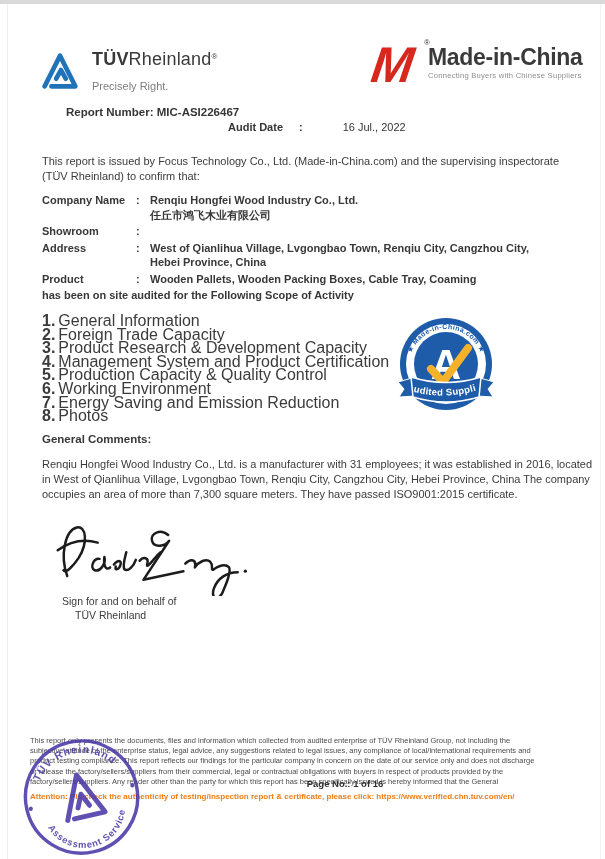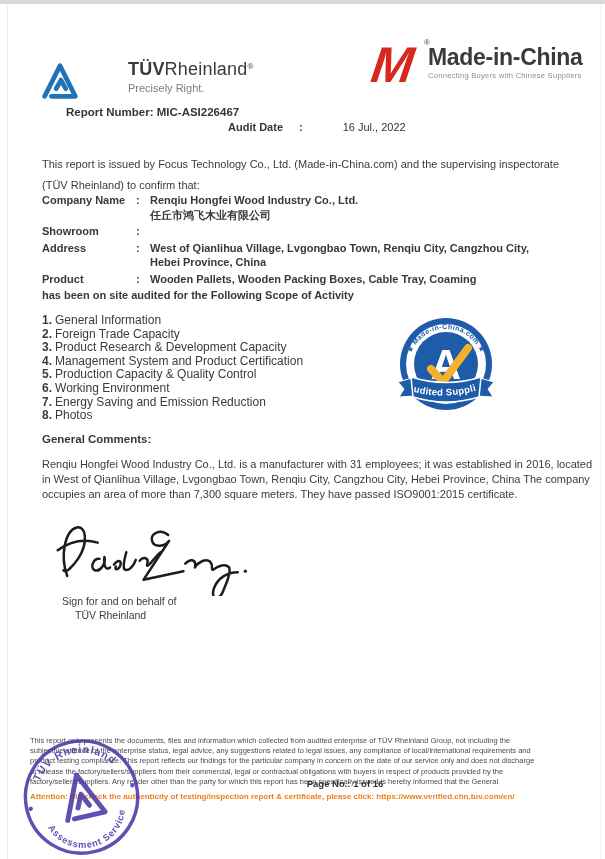--- a/index.html
+++ b/index.html
@@ -5,56 +5,56 @@
   html,body{margin:0;padding:0;background:#fff;}
   .page{
     position:relative;width:605px;height:859px;background:#ffffff;overflow:hidden;
     font-family:"Liberation Sans", sans-serif;color:#3b3b3b;
   }
   .edge-top{position:absolute;top:0;left:0;right:0;height:4px;background:#d9d9d9;}
   .edge-left{position:absolute;top:4px;left:7px;bottom:0;width:1px;background:#efefef;}
   .edge-right{position:absolute;top:4px;right:4px;bottom:0;width:1px;background:#f3f3f3;}
 
   
-  .tuv-logo{position:absolute;left:38px;top:60px;display:flex;align-items:flex-start;gap:36px;}
+  .tuv-logo{position:absolute;left:38px;top:50px;display:flex;align-items:flex-start;}
   .tuv-text{margin-left:10px;line-height:1.05;}
   .tuv-brand{font-size:18px;color:#3a3a3a;letter-spacing:.2px;white-space:nowrap;}
   .tuv-brand .b{font-weight:bold;}
   .tuv-brand sup{font-size:8px;vertical-align:6px;}
-  .tuv-tag{font-size:11px;color:#7d7d7d;margin-top:4px;}
+  .tuv-tag{font-size:11px;color:#7d7d7d;margin-top:12px;}
 
   .mic-logo{position:absolute;left:372px;top:40px;display:flex;align-items:flex-start;}
   .mic-m{position:relative;width:52px;height:50px;}
   .mic-m .mchar{font-family:"Liberation Sans", sans-serif;font-size:50px;line-height:50px;
     font-weight:bold;font-style:italic;color:#d7281f;display:inline-block;transform:skewX(-8deg);}
   .mic-m .reg{position:absolute;top:-2px;right:-6px;font-size:8px;color:#3a3a3a;font-style:normal;}
   .mic-text{margin-left:4px;margin-top:6px;line-height:1;}
   .mic-brand{font-size:23px;font-weight:bold;color:#3a3a3a;letter-spacing:-.3px;white-space:nowrap;}
   .mic-tag{font-size:7.6px;color:#8d8d8d;margin-top:3px;letter-spacing:.25px;white-space:nowrap;}
 
   
   .report-number{position:absolute;left:42px;top:106px;font-size:11.5px;font-weight:bold;color:#353535;padding-left:24px;}
   .audit-row{position:absolute;left:228px;top:121px;font-size:11px;color:#353535;display:flex;}
   .audit-row .lbl{font-weight:bold;}
   .audit-row .col{margin-left:16px;font-weight:bold;}
   .audit-row .val{margin-left:40px;}
 
-  .intro{position:absolute;left:42px;top:154px;width:545px;font-size:11px;line-height:21px;color:#3b3b3b;}
+  .intro{position:absolute;left:42px;top:154px;width:545px;font-size:11px;line-height:15px;color:#3b3b3b;}
 
   
   .info{position:absolute;left:42px;top:193px;width:545px;font-size:11px;line-height:14.6px;}
   .info .row{display:flex;align-items:flex-start;margin-bottom:2px;}
   .info .lbl{width:94px;font-weight:bold;flex:0 0 94px;color:#383838;}
   .info .col{width:14px;flex:0 0 14px;font-weight:bold;}
   .info .val{font-weight:bold;color:#383838;}
   .info .val.w{max-width:398px;}
   .info a.link{color:#2b6bd4;text-decoration:underline;font-weight:bold;cursor:pointer;}
 
   .scope-heading{position:absolute;left:42px;top:289px;font-size:11px;font-weight:bold;color:#383838;}
-  .scope-list{position:absolute;left:42px;top:314px;font-size:12px;line-height:13.6px;color:#3b3b3b;}
+  .scope-list{position:absolute;left:42px;top:314px;font-size:16px;line-height:13.6px;color:#3b3b3b;}
   .scope-list .it{white-space:nowrap;}
   .scope-list .n{font-weight:bold;margin-right:3px;}
 
   .badge{position:absolute;left:396px;top:316px;}
 
   .comments-heading{position:absolute;left:42px;top:433px;font-size:11.5px;font-weight:bold;color:#383838;}
   .comments-body{position:absolute;left:42px;top:457px;width:552px;font-size:11px;line-height:15px;color:#3b3b3b;}
 
   .signature{position:absolute;left:52px;top:516px;}
   .signoff{position:absolute;left:62px;top:594px;font-size:10.5px;line-height:14px;color:#3b3b3b;}

